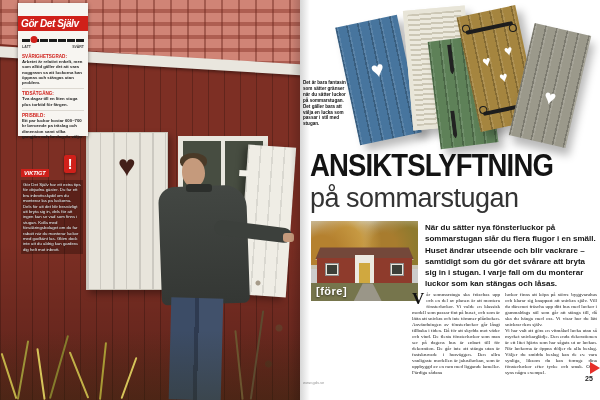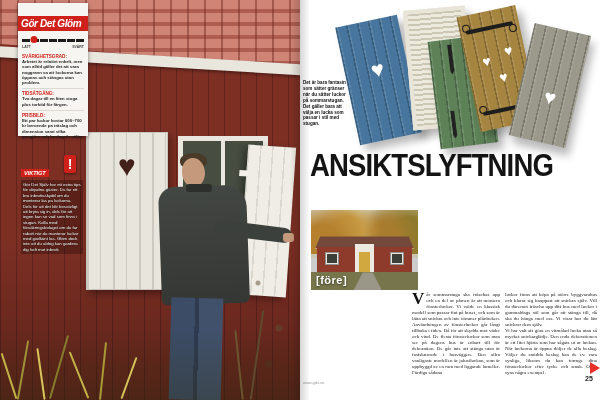--- a/index.html
+++ b/index.html
@@ -93,21 +93,21 @@
   .shutter-caption{position:absolute;left:3px;top:80px;width:49px;font-size:4.6px;line-height:5.9px;
         font-weight:bold;color:#111;}
   .headline1{position:absolute;left:10px;top:147px;font-size:32px;font-weight:bold;letter-spacing:-1px;
         color:#141414;transform:scaleX(.86);transform-origin:left top;white-space:nowrap;}
   .headline2{position:absolute;left:10px;top:183px;font-size:27px;font-weight:normal;color:#333;
         letter-spacing:-.5px;white-space:nowrap;}
   .intro{position:absolute;left:125px;top:222px;width:173px;font-size:8px;line-height:11.3px;
         font-weight:bold;color:#141414;}
 
   .photo{position:absolute;left:11px;width:107px;height:80px;overflow:hidden;background:#ccc;}
-  .photo-before{top:210px;text-align:right;} .photo-after{top:306px;}
+  .photo-before{top:221px;text-align:right;} .photo-after{top:306px;}
   .ph-sky{position:absolute;left:0;top:0;right:0;height:60%;}
   .photo-before .ph-sky{background:linear-gradient(#d6dad2,#c9c4b2);}
   .photo-after  .ph-sky{background:linear-gradient(#e2e5da,#d6d3bd);}
   .ph-trees{position:absolute;left:0;right:0;top:0;height:55%;}
   .photo-before .ph-trees{background:
       radial-gradient(circle at 10% 70%, #b5812f 0 16%, rgba(0,0,0,0) 42%),
       radial-gradient(circle at 34% 48%, #c79a43 0 20%, rgba(0,0,0,0) 46%),
       radial-gradient(circle at 68% 55%, #a87c2e 0 16%, rgba(0,0,0,0) 42%),
       radial-gradient(circle at 92% 62%, #8f7a2e 0 20%, rgba(0,0,0,0) 46%);}
   .photo-after .ph-trees{background:
@@ -176,21 +176,21 @@
     <span class="blade" style="left:40px;height:52px;background:#d6c45a;transform:rotate(-8deg);"></span>
     <span class="blade" style="left:58px;height:66px;background:#857c2c;transform:rotate(16deg);"></span>
     <span class="blade" style="left:78px;height:50px;background:#c2b148;transform:rotate(-22deg);"></span>
     <span class="blade" style="left:102px;height:58px;background:#a89a35;transform:rotate(6deg);"></span>
     <span class="blade" style="left:128px;height:44px;background:#d6c45a;transform:rotate(20deg);"></span>
     <span class="blade" style="left:238px;height:70px;background:#6b552f;transform:rotate(-6deg);"></span>
     <span class="blade" style="left:256px;height:90px;background:#5d4a2f;transform:rotate(8deg);"></span>
     <div class="bush-right"></div>
 
     <div class="info-box">
-      <div class="ib-title">Gör Det Glöm</div>
+      <div class="ib-title">Gör Det Själv</div>
       <div class="ib-slider">
         <div class="ib-bar"></div>
         <div class="ib-dot" style="left: 20%;"></div>
       </div>
       <div class="ib-scale">
         <span>LÄTT</span>
         <span>SVÅRT</span>
       </div>
       <div class="ib-section">
         <div class="ib-h">SVÅRIGHETSGRAD:</div>
@@ -228,21 +228,23 @@
       <span class="cut" style="left:73%;top:37%;font-size:14px;">♥</span>
       <span class="cut" style="left:56%;top:58%;font-size:14px;">♥</span>
     </div>
     <div class="shutter planks-v sh-grey" style="background-color: rgb(155, 153, 139);">
       <span class="cut" style="left:55%;top:60%;font-size:20px;">♥</span>
     </div>
 
     <div class="shutter-caption">Det är bara fantasin som sätter gränser när du sätter luckor på sommarstugan. Det gäller bara att välja en lucka som passar i stil med stugan.</div>
 
     <div class="headline1">ANSIKTSLYFTNING</div>
-
+    <div class="headline2">på sommarstugan</div>
+
+    <div class="intro">När du sätter nya fönsterluckor på sommarstugan slår du flera flugor i en smäll. Huset ändrar utseende och blir vackrare – samtidigt som du gör det svårare att bryta sig in i stugan. I varje fall om du monterar luckor som kan stängas och låsas.</div>
 
     <div class="photo photo-before">
       <div class="ph-sky"></div>
       <div class="ph-trees"></div>
       <div class="ph-roof"></div>
       <div class="ph-facade"></div>
       <div class="ph-porch"></div>
       <div class="ph-door"></div>
       <div class="ph-win ph-win-l"></div>
       <div class="ph-win ph-win-r"></div>

